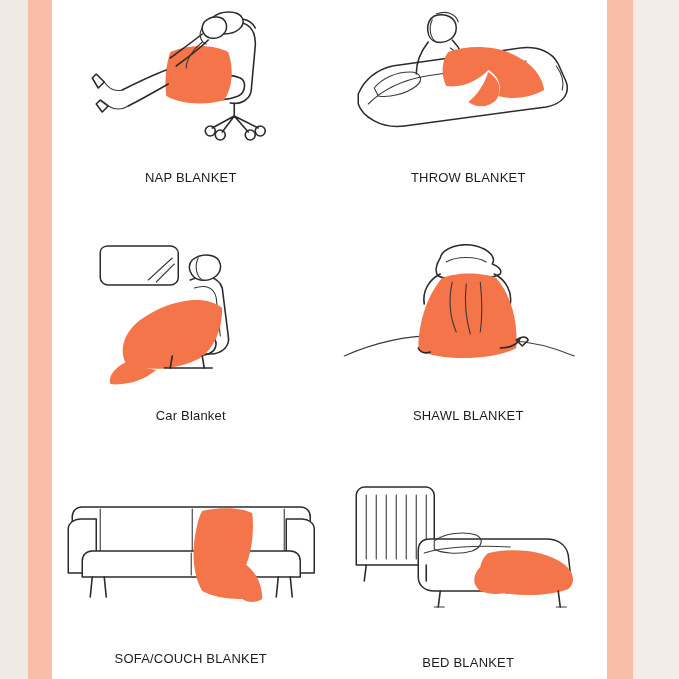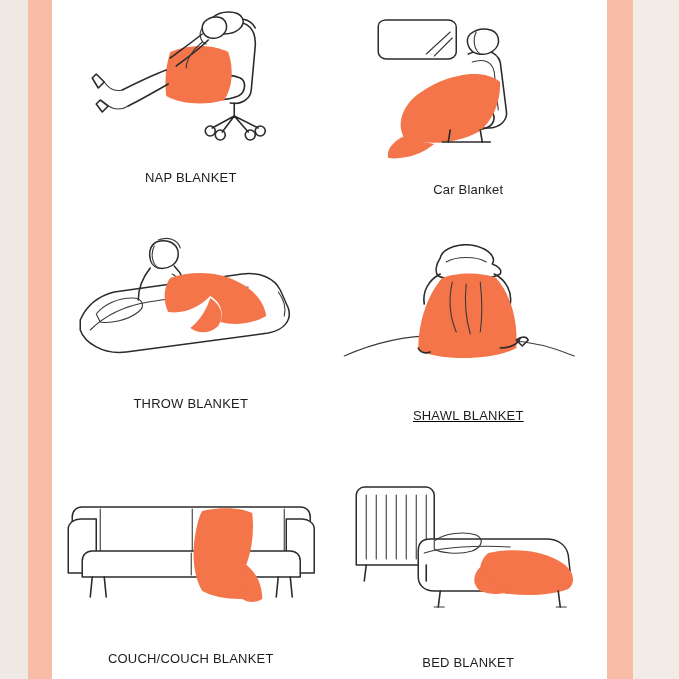--- a/index.html
+++ b/index.html
@@ -63,21 +63,21 @@
     font-size: 13px;
     color: #1d1d1d;
     letter-spacing: 0.2px;
     text-align: center;
     white-space: nowrap;
   }
   
   .c1 { padding-top: 8px; }
   .c2 { padding-top: 8px; }
   .c3 { padding-top: 18px; }
-  .c4 { padding-top: 18px; text-decoration: underline; }
+  .c4 { padding-top: 18px; }
   .c5 { padding-top: 32px; }
   .c6 { padding-top: 28px; }
 
   .c1 .caption { margin-top: 12px; }
   .c2 .caption { margin-top: 12px; }
   .c3 .caption { margin-top: 14px; }
   .c4 .caption { margin-top: 14px; }
   .c5 .caption { margin-top: 16px; }
   .c6 .caption { margin-top: 24px; }
 
@@ -133,20 +133,47 @@
             <path class="thin" d="M70 82 C62 84 56 80 52 74"></path>
             <path class="thin" d="M76 98 C70 102 62 102 56 98"></path>
 
             <path class="stroke" d="M52 74 L44 66 L40 70 L46 80 Z"></path>
             <path class="stroke" d="M56 98 L48 92 L44 96 L50 104 Z"></path>
           </g>
         </svg>
         <div class="caption">NAP BLANKET</div>
       </div>
 
+      <div class="cell c2">
+        <svg class="art" viewBox="0 0 277 150">
+          <g>
+
+            <path class="white-fill" d="M28 86 C34 72 46 62 62 58 L190 40 C208 38 222 44 228 56 L236 74 C240 86 232 96 216 99 L74 118 C50 121 32 108 28 96 Z"></path>
+            <path class="thin" d="M38 96 C52 82 72 72 96 68 L196 53"></path>
+            <path class="thin" d="M226 58 C232 66 234 74 232 82"></path>
+
+            <path class="thin" d="M44 80 C52 70 66 64 80 64 C90 64 94 72 86 78 C76 86 58 90 48 88 Z"></path>
+
+            <path class="white-fill" d="M104 8 C116 4 126 10 126 20 C126 30 116 36 106 34 C96 32 94 14 104 8 Z"></path>
+            <path class="thin" d="M102 12 C98 20 100 30 106 34"></path>
+
+            <path class="thin" d="M106 6 C116 2 126 6 128 14"></path>
+
+            <path class="stroke" d="M98 34 C90 44 86 56 86 66"></path>
+            <path class="stroke" d="M122 32 C130 40 134 50 134 60"></path>
+
+            <path class="thin" d="M120 40 C132 48 142 56 150 62"></path>
+
+            <path class="blanket2" d="M118 44 C140 36 168 38 186 48 C202 56 212 68 214 82 C200 90 182 92 168 88 C172 78 168 68 158 62 C146 74 132 80 116 78 C110 66 112 52 118 44 Z"></path>
+            <path class="blanket2" d="M158 64 C170 72 172 82 166 92 C158 100 146 100 138 94 C148 86 154 76 158 64 Z"></path>
+          </g>
+        </svg>
+        <div class="caption">THROW BLANKET</div>
+      </div>
+
       <div class="cell c3">
         <svg class="art" viewBox="0 0 277 150">
           <g>
 
             <path class="white-fill" d="M48 8 C48 4 52 2 56 2 L118 2 C122 2 126 5 126 9 L126 34 C126 38 122 41 118 41 L56 41 C52 41 48 38 48 34 Z"></path>
             <path class="thin" d="M96 36 L120 14"></path>
             <path class="thin" d="M104 38 L122 20"></path>
 
             <path class="stroke" d="M138 36 C152 30 166 32 170 44 L176 92 C178 102 170 110 158 110 L132 110"></path>
             <path class="thin" d="M142 44 C154 40 162 44 164 54 L168 92"></path>
@@ -159,47 +186,20 @@
             <path class="blanket2" d="M128 58 C144 54 160 56 170 64 C170 86 162 104 148 114 C126 126 96 128 74 120 C66 106 72 88 88 76 C102 66 116 60 128 58 Z"></path>
             <path class="blanket2" d="M74 118 C62 124 56 132 58 140 C74 142 92 136 104 126 C94 124 82 122 74 118 Z"></path>
 
             <path class="stroke" d="M120 112 L118 124 M150 112 L152 124"></path>
             <path class="stroke" d="M112 124 L160 124"></path>
           </g>
         </svg>
         <div class="caption">Car Blanket</div>
       </div>
 
-      <div class="cell c2">
-        <svg class="art" viewBox="0 0 277 150">
-          <g>
-
-            <path class="white-fill" d="M28 86 C34 72 46 62 62 58 L190 40 C208 38 222 44 228 56 L236 74 C240 86 232 96 216 99 L74 118 C50 121 32 108 28 96 Z"></path>
-            <path class="thin" d="M38 96 C52 82 72 72 96 68 L196 53"></path>
-            <path class="thin" d="M226 58 C232 66 234 74 232 82"></path>
-
-            <path class="thin" d="M44 80 C52 70 66 64 80 64 C90 64 94 72 86 78 C76 86 58 90 48 88 Z"></path>
-
-            <path class="white-fill" d="M104 8 C116 4 126 10 126 20 C126 30 116 36 106 34 C96 32 94 14 104 8 Z"></path>
-            <path class="thin" d="M102 12 C98 20 100 30 106 34"></path>
-
-            <path class="thin" d="M106 6 C116 2 126 6 128 14"></path>
-
-            <path class="stroke" d="M98 34 C90 44 86 56 86 66"></path>
-            <path class="stroke" d="M122 32 C130 40 134 50 134 60"></path>
-
-            <path class="thin" d="M120 40 C132 48 142 56 150 62"></path>
-
-            <path class="blanket2" d="M118 44 C140 36 168 38 186 48 C202 56 212 68 214 82 C200 90 182 92 168 88 C172 78 168 68 158 62 C146 74 132 80 116 78 C110 66 112 52 118 44 Z"></path>
-            <path class="blanket2" d="M158 64 C170 72 172 82 166 92 C158 100 146 100 138 94 C148 86 154 76 158 64 Z"></path>
-          </g>
-        </svg>
-        <div class="caption">THROW BLANKET</div>
-      </div>
-
       <div class="cell c4">
         <svg class="art" viewBox="0 0 277 150">
           <g>
 
             <path class="thin" d="M14 112 C50 96 86 90 120 92"></path>
             <path class="thin" d="M168 96 C196 96 220 102 244 112"></path>
 
             <path class="white-fill" d="M110 14 C112 4 130 -2 146 2 C160 6 166 14 162 20 C168 22 172 26 170 30 C160 36 120 38 108 32 C104 28 106 20 110 14 Z"></path>
             <path class="thin" d="M116 18 C126 12 146 12 156 18"></path>
 
@@ -239,21 +239,21 @@
 
             <path class="white-fill" d="M40 66 L238 66 C244 66 248 70 248 76 L248 92 L30 92 L30 76 C30 70 34 66 40 66 Z"></path>
             <path class="thin" d="M139 68 L139 90"></path>
 
             <path class="stroke" d="M40 92 L38 112 M52 92 L54 112 M226 92 L224 112 M238 92 L240 112"></path>
 
             <path class="blanket2" d="M150 26 C166 22 188 22 200 28 C202 46 200 64 194 80 C204 88 210 100 208 112 C188 116 164 114 150 106 C142 92 140 74 142 56 C144 44 146 32 150 26 Z"></path>
             <path class="blanket2" d="M194 80 C188 92 186 104 190 114 C196 118 204 118 210 114 C210 100 204 88 194 80 Z"></path>
           </g>
         </svg>
-        <div class="caption">COUCH/COUCH BLANKET</div>
+        <div class="caption">SOFA/COUCH BLANKET</div>
       </div>
 
       <div class="cell c6">
         <svg class="art" viewBox="0 0 277 150">
           <g>
 
             <path class="white-fill" d="M26 14 C26 10 30 6 34 6 L96 6 C100 6 104 10 104 14 L104 84 L26 84 Z"></path>
             <path class="thin" d="M36 14 L36 78 M46 14 L46 78 M56 14 L56 78 M66 14 L66 78 M76 14 L76 78 M86 14 L86 78 M96 14 L96 78"></path>
 
             <path class="white-fill" d="M100 58 L216 58 C228 58 236 64 238 74 L240 92 C242 102 234 110 220 110 L104 110 C94 110 88 104 88 96 L88 70 C88 62 92 58 100 58 Z"></path>

